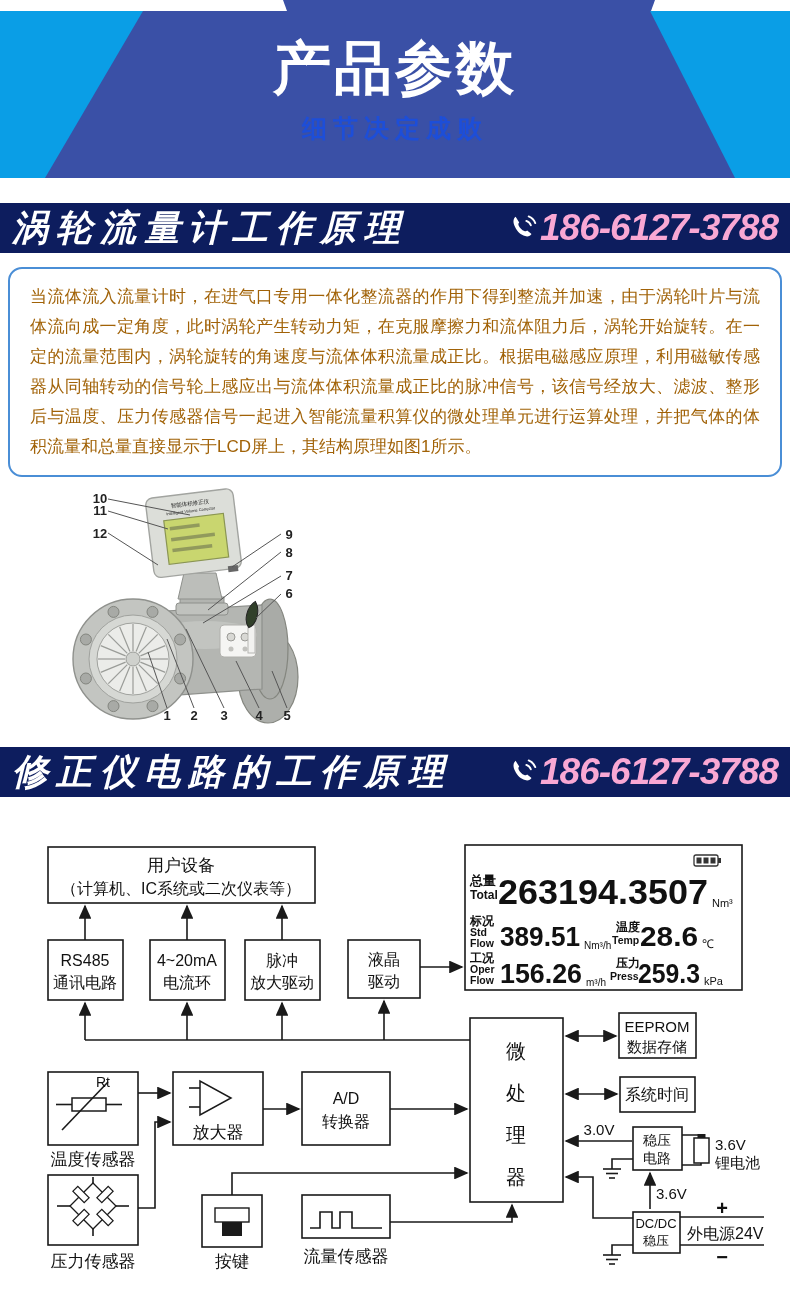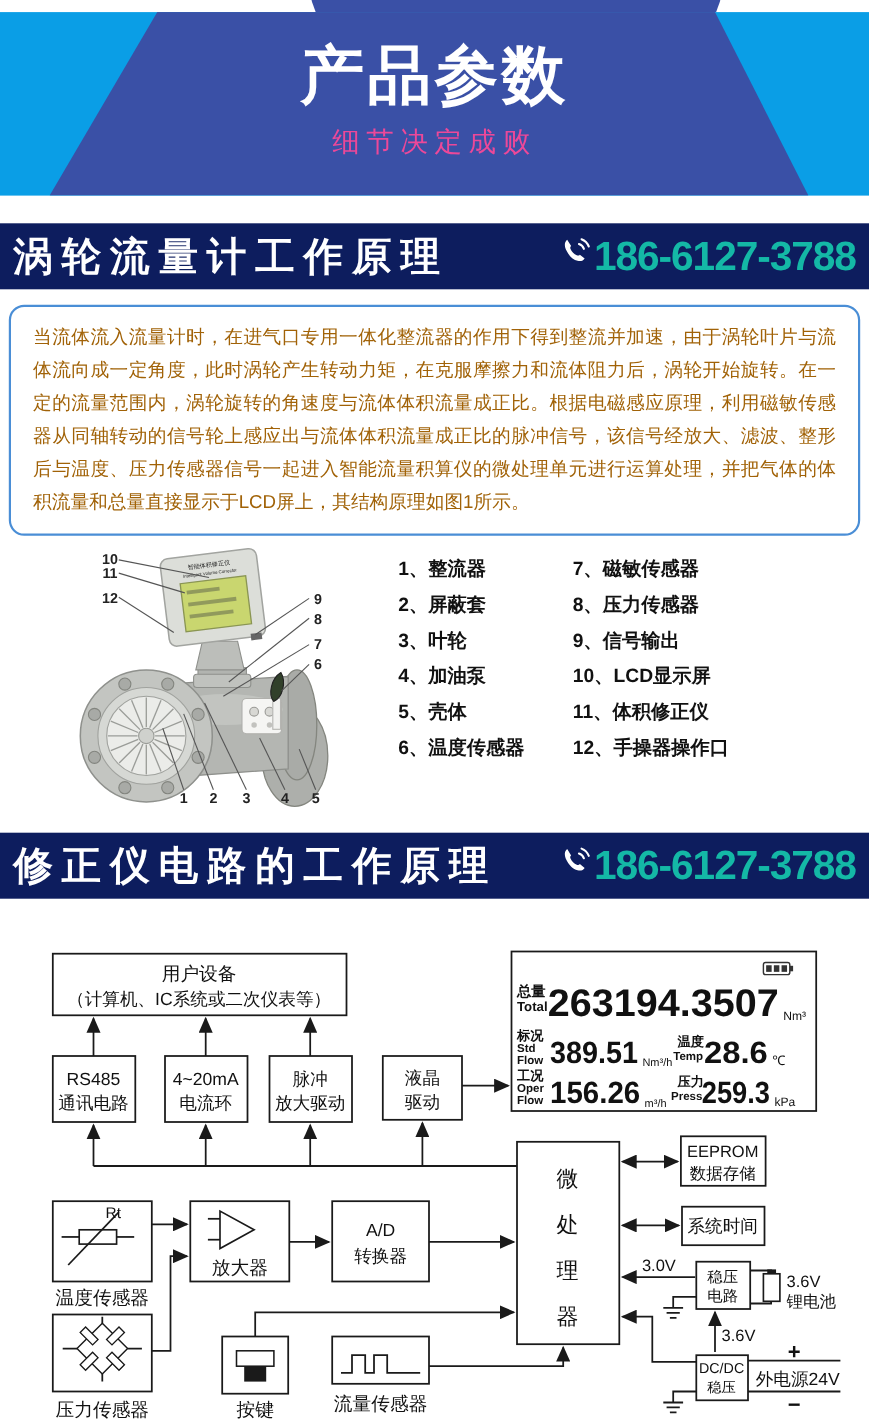--- a/index.html
+++ b/index.html
@@ -7,30 +7,30 @@
 
   
   .banner{position:relative;width:790px;height:178px;background:#ffffff;overflow:hidden;}
   .banner-cyan{position:absolute;left:0;top:11px;width:790px;height:167px;background:#0a9ee6;}
   .banner-trapezoid{position:absolute;left:0;top:11px;width:790px;height:167px;background:#3a50a6;
     clip-path:polygon(143px 0,650px 0,735px 167px,45px 167px);}
   .banner-notch{position:absolute;left:0;top:0;width:790px;height:11px;background:#3a50a6;
     clip-path:polygon(283px 0,655px 0,651px 11px,287px 11px);}
   .banner-title{position:absolute;left:0;top:30px;width:790px;text-align:center;color:#fff;
     font-size:58px;font-weight:900;letter-spacing:3px;}
-  .banner-subtitle{position:absolute;left:0;top:112px;width:790px;text-align:center;color:#ec4899;
-    font-size:25px;font-weight:400;letter-spacing:6px;}
-
-  
-  .bar{height:60px;background:#0d1d5e;display:flex;align-items:center;justify-content:space-between;
-    padding:0 12px;box-sizing:border-box;width:790px;}
+  .banner-subtitle{position:absolute;left:0;top:112px;width:790px;text-align:center;color:#1d4ed8;
+    font-size:25px;font-weight:700;letter-spacing:6px;}
+
+  
+  .bar{height:50px;background:#0d1d5e;display:flex;align-items:center;justify-content:space-between;
+    padding:0 12px;box-sizing:border-box;width:790px;font-style:italic;}
   .bar1{margin-top:25px;}
   .bar2{}
   .bar-title{color:#ffffff;font-size:36px;font-weight:700;letter-spacing:8px;white-space:nowrap;}
-  .bar-phone{display:flex;align-items:flex-start;gap:0;color:#14b8a6;}
+  .bar-phone{display:flex;align-items:center;gap:0;color:#f9a8d4;}
   .bar-phone .num{font-size:37px;font-weight:800;letter-spacing:-1px;white-space:nowrap;}
   .phone-svg{width:34px;height:34px;}
 
   
   .desc-box{margin:14px 8px 0;border:2px solid #4a8ed6;border-radius:14px;padding:13px 20px;
     font-size:17px;line-height:30px;color:#a16207;text-align:justify;background:#fff;}
 
   
   .figure{position:relative;width:790px;height:270px;}
   .figure svg{position:absolute;left:0;top:0;}
@@ -164,38 +164,20 @@
       <text x="289" y="103">7</text>
       <text x="289" y="121">6</text>
       <text x="167" y="243">1</text>
       <text x="194" y="243">2</text>
       <text x="224" y="243">3</text>
       <text x="259" y="243">4</text>
       <text x="287" y="243">5</text>
     </g>
   </svg>
 
-  <div class="legend">
-    <ul>
-      <li>1、整流器</li>
-      <li>2、屏蔽套</li>
-      <li>3、叶轮</li>
-      <li>4、加油泵</li>
-      <li>5、壳体</li>
-      <li>6、温度传感器</li>
-    </ul>
-    <ul>
-      <li>7、磁敏传感器</li>
-      <li>8、压力传感器</li>
-      <li>9、信号输出</li>
-      <li>10、LCD显示屏</li>
-      <li>11、体积修正仪</li>
-      <li>12、手操器操作口</li>
-    </ul>
-  </div>
 </div>
 
 <div class="bar bar2">
   <span class="bar-title">修正仪电路的工作原理</span>
   <span class="bar-phone">
     <svg class="phone-svg" viewBox="0 0 36 36">
       <path d="M10.2 6.2 C7.4 8.4 7.2 12.2 9.6 17 c2.4 4.9 6.2 8.5 10.6 9.6 3.2 .8 5.6-.2 6.8-2.2 l-4.6-3.7 c-.7 .9-1.8 1.1-3 .6 -2.5-1.1-4.9-3.4-6-6 -.5-1.2-.3-2.3 .6-3 z" fill="#fff"></path>
       <path d="M21.5 10.5 a7.5 7.5 0 0 1 4.8 4.6" stroke="#fff" stroke-width="2" fill="none" stroke-linecap="round"></path>
       <path d="M24 5.8 a12.5 12.5 0 0 1 7 7" stroke="#fff" stroke-width="2" fill="none" stroke-linecap="round"></path>
     </svg>

